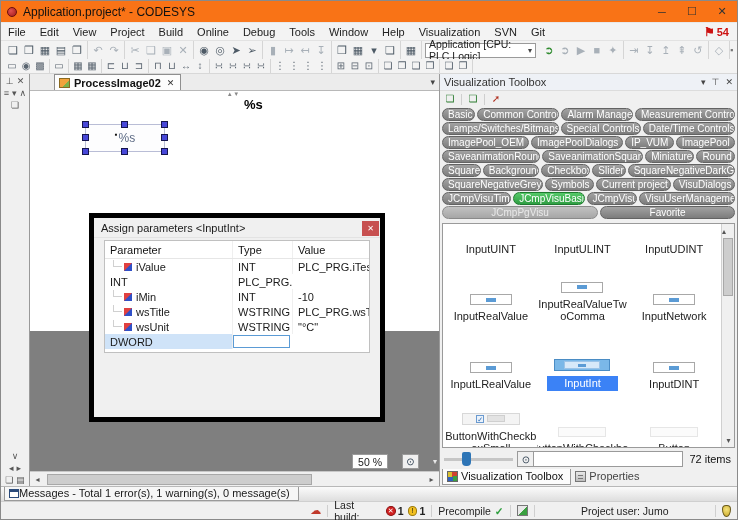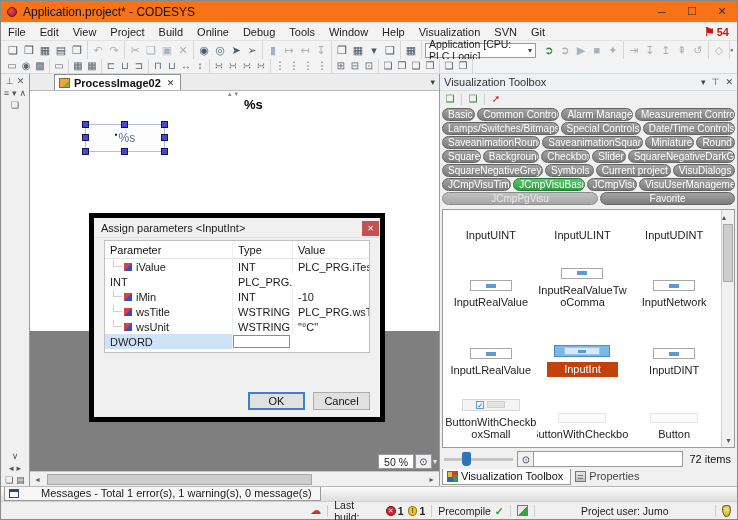--- a/index.html
+++ b/index.html
@@ -47,21 +47,21 @@
   .tabbar-caret { margin-left:auto; margin-right:4px; font-size:9px; color:#444; align-self:center; }
 
   .canvaswrap { flex:1; position:relative; background:#7f7f7f; overflow:hidden; }
   .canvas-white { position:absolute; left:0; top:0; right:0; height:240px; background:#ffffff; }
   .splitter-arrows { position:absolute; top:-1px; left:50%; transform:translateX(-50%); color:#888; font-size:7px; letter-spacing:3px; }
   .canvas-title { position:absolute; left:214px; top:6px; font-weight:bold; font-size:13px; color:#000; }
   .vis-element { position:absolute; left:55px; top:33px; width:80px; height:28px; border:1px solid #b9bdd6; background:#fdfdfe; display:flex; align-items:center; justify-content:center; color:#5d6b85; font-size:12px; }
   .anchor-ic { font-size:8px; color:#111; margin-right:1px; position:relative; top:-4px; }
   .handle { position:absolute; width:7px; height:7px; background:#4747d8; border:1px solid #15154d; }
 
-  .zoomctrl { position:absolute; right:2px; bottom:17px; display:flex; align-items:center; gap:1px; }
+  .zoomctrl { position:absolute; right:2px; bottom:17px; display:flex; align-items:center; gap:14px; }
   .zoombox { background:#fff; border:1px solid #9a9a9a; height:15px; padding:0 5px; display:flex; align-items:center; font-size:10.5px; }
   .zoomglass { background:#f0f0f0; border:1px solid #9a9a9a; width:17px; height:15px; display:flex; align-items:center; justify-content:center; font-size:10px; color:#345; }
   .zoomcaret { color:#e8e8e8; font-size:8px; }
 
   .hscroll { position:absolute; left:0; right:0; bottom:0; height:15px; background:#f0f0f0; border-top:1px solid #c8c8c8; display:flex; align-items:center; }
   .scr-arrow { width:15px; text-align:center; font-size:8px; color:#555; }
   .hthumb { height:11px; width:265px; background:#cdcdcd; border:1px solid #a8a8a8; margin-left:2px; }
   .hscroll .scr-right { margin-left:auto; }
 
   
@@ -74,21 +74,21 @@
   .rp-tabrow { display:flex; margin-bottom:1px; }
   .tbx-btn { flex:1 1 auto; margin:0 1px; background:linear-gradient(#a2a2a2,#7c7c7c); border:1px solid #636363; border-radius:7px; color:#fff; font-size:10px; line-height:11px; height:13px; text-align:center; padding:0 5px; white-space:nowrap; overflow:hidden; }
   .tbx-btn.active { background:linear-gradient(#55c968,#2f9e43); border-color:#1f7a30; }
   .tbx-btn.lite { background:linear-gradient(#c2c2c2,#a6a6a6); color:#e9e9e9; border-color:#8a8a8a; }
 
   .rp-content { flex:1; margin:1px 2px; background:#fff; border:1px solid #9a9a9a; position:relative; overflow:hidden; }
   .rp-grid { position:absolute; left:2px; top:0; right:14px; bottom:0; display:grid; grid-template-columns:repeat(3,1fr); grid-template-rows:34px 67px 68px 64px; }
   .cell { display:flex; flex-direction:column; align-items:center; justify-content:flex-end; padding-bottom:2px; overflow:hidden; }
   .itemlabel { font-size:11px; color:#222; text-align:center; max-width:92px; line-height:1.15; }
   .itemlabel.wrap { word-break:break-all; }
-  .itemlabel.selected { background:#c2410c; color:#fff; padding:1px 17px; max-width:none; }
+  .itemlabel.selected { background:#3b82f6; color:#fff; padding:1px 17px; max-width:none; }
   .widget { width:42px; height:11px; border:1px solid #a8a8a8; background:#fff; margin-bottom:5px; display:flex; align-items:center; justify-content:center; }
   .widget .dash { width:10px; height:4px; background:#5b9bd5; }
   .widget.hl { width:56px; height:12px; background:#7ab8e8; border-color:#4a8cc4; }
   .widget.hl .inner { width:36px; height:8px; background:#d7e9f9; border:1px solid #9cc4e8; display:flex; align-items:center; justify-content:center; }
   .widget.hl .inner .dash { width:8px; height:3px; }
   .widget.chk { width:58px; height:12px; background:#f4f4f4; border-color:#d8d8d8; gap:3px; }
   .widget.chk .box { width:8px; height:8px; border:1px solid #6a9ad0; background:#eaf2fb; font-size:7px; color:#2e6db4; line-height:7px; }
   .widget.chk .btn { width:18px; height:7px; background:#e3e3e3; border:1px solid #cfcfcf; }
   .widget.faint { width:48px; height:10px; border-color:#e6e6e6; background:#fbfbfb; }
   .vscroll { position:absolute; right:0; top:0; bottom:0; width:13px; background:#f0f0f0; border-left:1px solid #d0d0d0; }
@@ -107,21 +107,21 @@
 
   .rp-bottomtabs { height:17px; display:flex; align-items:flex-start; padding-left:2px; background:#f0f0f0; }
   .btab { display:flex; align-items:center; gap:3px; padding:1px 7px 2px 4px; color:#444; }
   .btab.active { background:#fcfcfc; border:1px solid #9a9a9a; border-top:none; color:#111; }
   .tbx-ic { width:11px; height:11px; background:conic-gradient(#d04030 0 25%, #3aa040 0 50%, #3060c0 0 75%, #d8c030 0); border:1px solid #666; }
   .prop-ic { width:11px; height:11px; background:linear-gradient(#e8e8e8,#bdbdbd); border:1px solid #777; position:relative; }
   .prop-ic::after { content:""; position:absolute; left:2px; right:2px; top:3px; height:1px; background:#777; box-shadow:0 3px 0 #777; }
 
   
   .messagesbar { position:absolute; left:0; right:0; bottom:18px; height:15px; background:linear-gradient(#fbfbfb,#dedede); border-top:1px solid #b8b8b8; display:flex; align-items:flex-start; }
-  .msg-tab { margin-left:3px; display:flex; align-items:center; gap:22px; background:#f6f6f6; border:1px solid #9a9a9a; border-top:none; padding:0 8px 1px 4px; height:14px; }
+  .msg-tab { margin-left:3px; display:flex; align-items:center; gap:0; background:#f6f6f6; border:1px solid #9a9a9a; border-top:none; padding:0 8px 1px 4px; height:14px; }
   .msg-ic { width:10px; height:9px; background:#fff; border:1px solid #2a4a7a; position:relative; }
   .msg-ic::after { content:""; position:absolute; left:0; right:0; top:0; height:2px; background:#2a4a7a; }
 
   .statusbar { position:absolute; left:0; right:0; bottom:0; height:18px; background:#f0f0f0; border-top:1px solid #cfcfcf; display:flex; align-items:center; font-size:10.5px; color:#222; }
   .st-sep { width:1px; height:12px; background:#cfcfcf; margin:0 6px; }
   .cloud { color:#c0392b; font-size:11px; }
   .circ { display:inline-flex; width:10px; height:10px; border-radius:50%; align-items:center; justify-content:center; font-size:7px; margin:0 2px 0 4px; }
   .circ.err { background:#d02020; color:#fff; border:1px solid #8a0f0f; }
   .circ.warn { background:#f2c020; color:#111; border:1px solid #9a7a10; }
   .check { color:#2e9e3e; font-weight:bold; margin-left:4px; }
@@ -389,20 +389,26 @@
           <span class="tbx-btn">Common Controls</span>
           <span class="tbx-btn">Alarm Manager</span>
           <span class="tbx-btn">Measurement Controls</span>
         </div>
         <div class="rp-tabrow">
           <span class="tbx-btn">Lamps/Switches/Bitmaps</span>
           <span class="tbx-btn">Special Controls</span>
           <span class="tbx-btn">Date/Time Controls</span>
         </div>
         <div class="rp-tabrow">
+          <span class="tbx-btn">ImagePool_OEM</span>
+          <span class="tbx-btn">ImagePoolDialogs</span>
+          <span class="tbx-btn">IP_VUM</span>
+          <span class="tbx-btn">ImagePool</span>
+        </div>
+        <div class="rp-tabrow">
           <span class="tbx-btn">SaveanimationRound</span>
           <span class="tbx-btn">SaveanimationSquare</span>
           <span class="tbx-btn">Miniature</span>
           <span class="tbx-btn">Round</span>
         </div>
         <div class="rp-tabrow">
           <span class="tbx-btn">Square</span>
           <span class="tbx-btn">Background</span>
           <span class="tbx-btn">Checkbox</span>
           <span class="tbx-btn">Slider</span>
@@ -623,19 +629,15 @@
       </div>
       <div class="trow sel">
         <div class="tcell">
             <span>DWORD</span>
           </div>
         <div class="vcell" style="padding-left:0;">
             <span class="valinput"></span>
           </div>
       </div>
     </div>
-    <div class="dlg-buttons">
-      <span class="dbtn default">OK</span>
-      <span class="dbtn">Cancel</span>
-    </div>
   </div>
 
 </div>
 
 </body></html>

